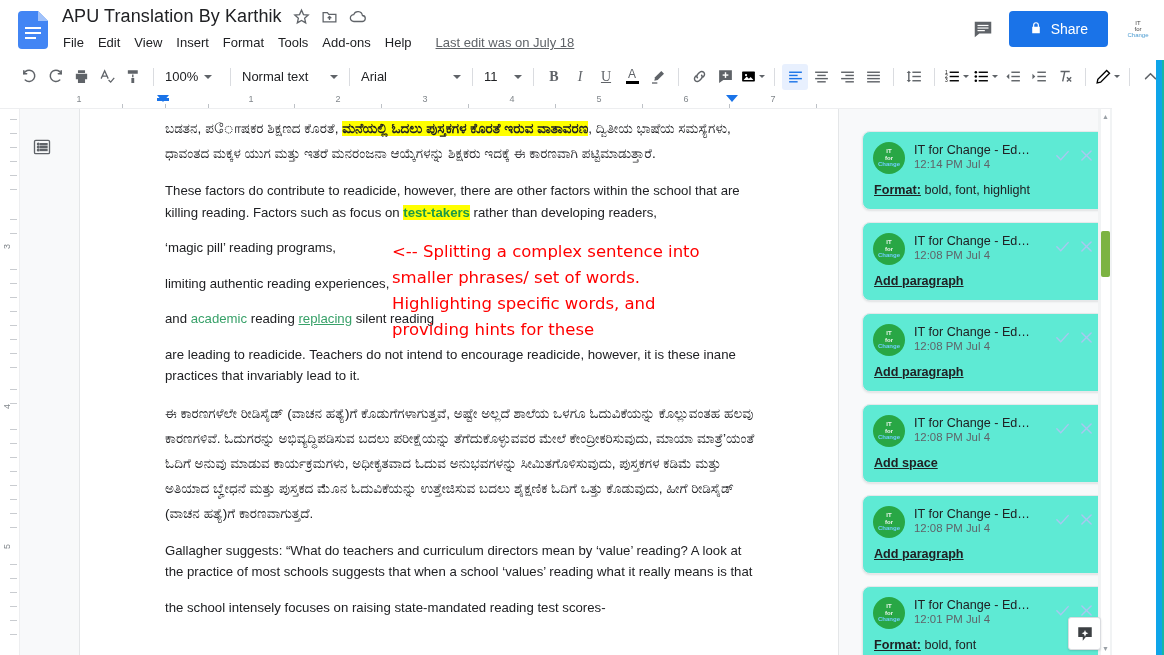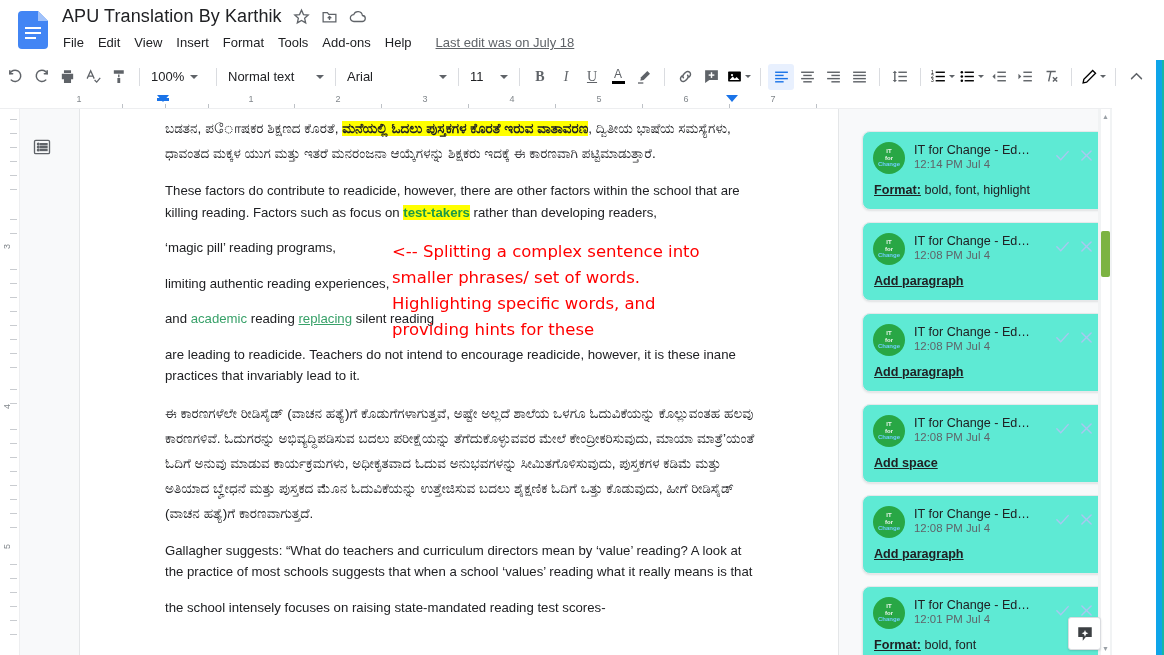--- a/index.html
+++ b/index.html
@@ -30,21 +30,21 @@
   .avatar-hdr {
     width: 32px; height: 32px; border-radius: 50%;
     display: flex; flex-direction: column; align-items: center; justify-content: center;
     font-size: 6px; line-height: 6px; color: #444; background: #fff; overflow: hidden;
   }
   .avatar-hdr .l3 { color: #4a9bd1; }
 
   
   .toolbar {
     position: absolute; top: 60px; left: 0; width: 1112px; height: 33px;
-    background: #fff; display: flex; align-items: center; padding-left: 2px; gap: 0;
+    background: #fff; display: flex; align-items: center; padding-left: 16px; gap: 0;
   }
   .tb { width: 26px; height: 26px; display: flex; align-items: center; justify-content: center;
         color: #5f6368; cursor: pointer; border-radius: 3px; flex: none; }
   .tb.active { background: #e8f0fe; color: #1a73e8; }
   .tb-sep { width: 1px; height: 18px; background: #dadce0; margin: 0 7px; flex:none; }
   .tb-drop { display: flex; align-items: center; cursor: pointer; height: 26px; padding: 0 4px; flex:none;}
   .tb-drop .lbl { font-size: 13px; color: #202124; }
   .caret { width: 0; height: 0; border-left: 4px solid transparent; border-right: 4px solid transparent;
            border-top: 4px solid #5f6368; margin-left: 6px; }
   .zoom-box { width: 62px; }
@@ -197,20 +197,43 @@
       <span class="menu-item">Edit</span>
       <span class="menu-item">View</span>
       <span class="menu-item">Insert</span>
       <span class="menu-item">Format</span>
       <span class="menu-item">Tools</span>
       <span class="menu-item">Add-ons</span>
       <span class="menu-item">Help</span>
       <span class="last-edit">Last edit was on July 18</span>
     </div>
 
+    <div class="hdr-right">
+      <span class="comment-hdr-btn">
+        <svg width="22" height="22" viewBox="0 0 24 24" fill="currentColor">
+          <path d="M3 4h18v13H8l-5 4z"></path>
+          <rect x="6" y="7.5" width="12" height="1.3" fill="#fff"></rect>
+          <rect x="6" y="10.3" width="12" height="1.3" fill="#fff"></rect>
+          <rect x="6" y="13.1" width="8" height="1.3" fill="#fff"></rect>
+        </svg>
+      </span>
+      <button class="share-btn">
+        <span>
+          <svg width="14" height="14" viewBox="0 0 24 24" fill="currentColor">
+            <path d="M7 10V7a5 5 0 0 1 10 0v3h1.5v11h-13V10H7zm2 0h6V7a3 3 0 0 0-6 0v3z"></path>
+          </svg>
+        </span>
+        <span>Share</span>
+      </button>
+      <div class="avatar-hdr">
+        <span>IT</span>
+        <span>for</span>
+        <span class="l3">Change</span>
+      </div>
+    </div>
   </div>
 
   <div class="toolbar">
     <div class="tb">
       <svg width="17" height="17" viewBox="0 0 24 24" fill="none" stroke="currentColor" stroke-width="2.1" stroke-linecap="round">
         <path d="M8 8H4V4"></path>
           <path d="M4 8a8 8 0 1 1 2 9" transform="rotate(0)"></path>
       </svg>
     </div>
     <div class="tb">

